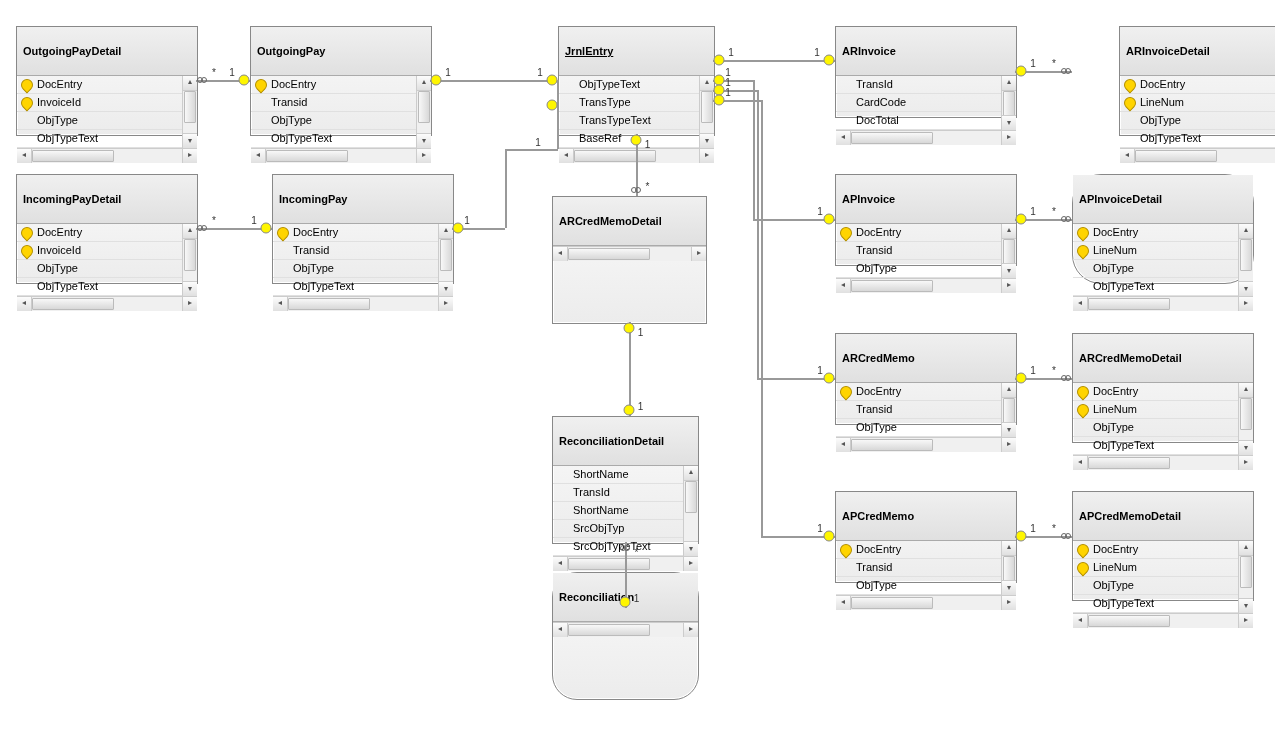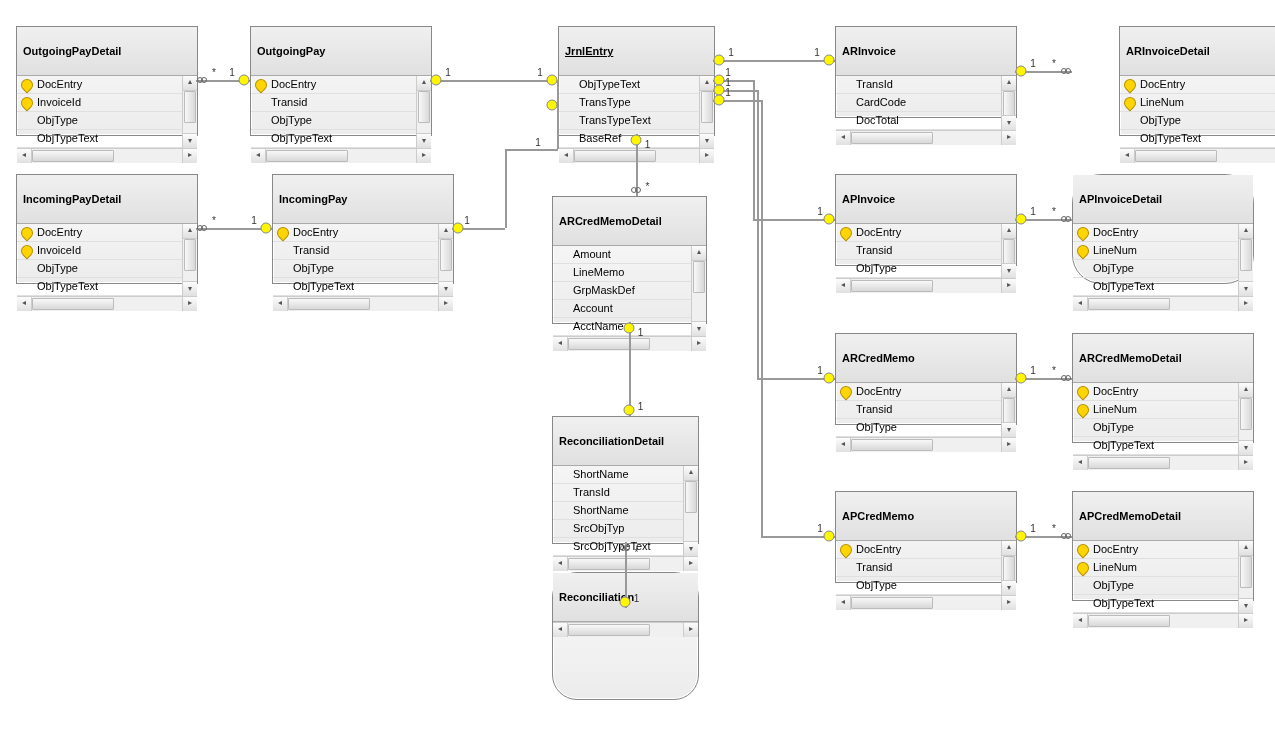--- a/index.html
+++ b/index.html
@@ -141,32 +141,20 @@
         <div class="vscroll">
           <div class="thumb"></div>
         </div>
       </div>
       <div class="hscroll">
         <div class="thumb"></div>
       </div>
     </div>
     <div class="entity" style="left: 552px; top: 196px; width: 153px; height: 126px;">
       <div class="entity-title">ARCredMemoDetail</div>
-      <div class="entity-body">
-        <div class="rows">
-          <div class="row">Amount</div>
-          <div class="row">LineMemo</div>
-          <div class="row">GrpMaskDef</div>
-          <div class="row">Account</div>
-          <div class="row">AcctName</div>
-        </div>
-        <div class="vscroll">
-          <div class="thumb"></div>
-        </div>
-      </div>
       <div class="hscroll">
         <div class="thumb"></div>
       </div>
     </div>
     <div class="entity" style="left: 835px; top: 174px; width: 180px; height: 90px;">
       <div class="entity-title">APInvoice</div>
       <div class="entity-body">
         <div class="rows">
           <div class="row key">DocEntry</div>
           <div class="row">Transid</div>

